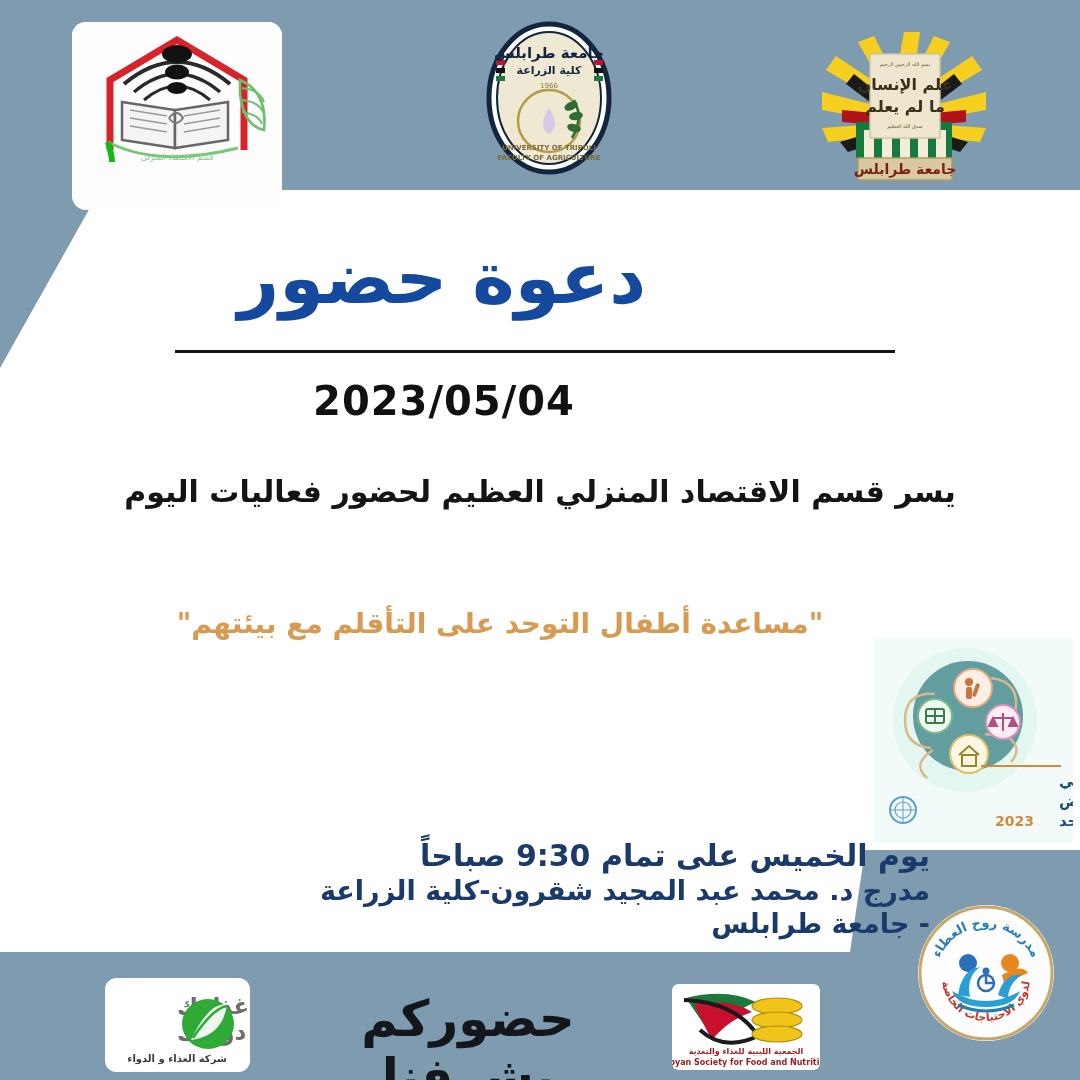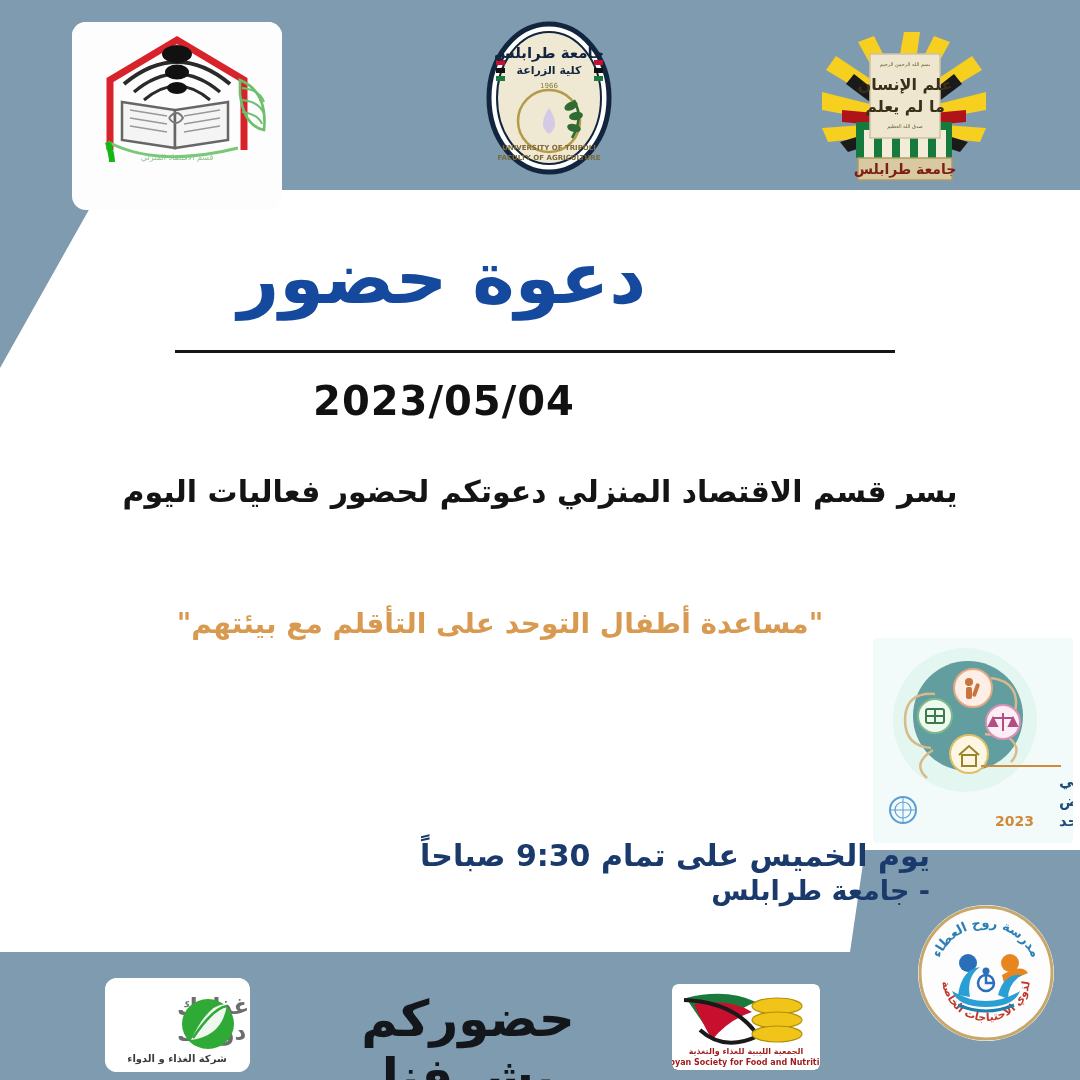--- a/index.html
+++ b/index.html
@@ -207,21 +207,21 @@
         <text x="93" y="156" font-size="14" font-weight="bold" fill="#7d1f16" text-anchor="middle" direction="rtl">جامعة طرابلس</text>
       </svg>
     </div>
   </div>
 
   <div class="headline">دعوة حضور</div>
   <div class="divider"></div>
   <div class="date-line">2023/05/04</div>
 
   <div class="body-text">
-    <div>يسر قسم الاقتصاد المنزلي دعوتكم لحضور  فعاليات اليوم</div>
+    <div>يسر قسم الاقتصاد المنزلي العظيم لحضور  فعاليات اليوم</div>
   </div>
 
   <div class="slogan">"مساعدة أطفال التوحد على التأقلم مع بيئتهم"</div>
 
   <div class="autism-card">
     <svg viewBox="0 0 200 205" width="200" height="205">
       <rect x="0" y="0" width="200" height="205" fill="#f2fbfa"></rect>
       <circle cx="92" cy="82" r="72" fill="#e3f6f0"></circle>
       <circle cx="95" cy="78" r="55" fill="#4b8d92" opacity="0.85"></circle>
 
@@ -262,20 +262,21 @@
       <text x="122" y="188" font-size="14" font-weight="bold" fill="#d08a3a" text-anchor="end">2023</text>
 
       <circle cx="30" cy="172" r="13" fill="none" stroke="#5b9ed6" stroke-width="2"></circle>
       <circle cx="30" cy="172" r="8" fill="none" stroke="#5b9ed6" stroke-width="1.2"></circle>
       <path d="M30 159 v26 M17 172 h26" stroke="#5b9ed6" stroke-width="1"></path>
     </svg>
   </div>
 
   <div class="venue">
     <div class="l1">يوم الخميس على تمام 9:30 صباحاً</div>
+    <div class="l2">مدرج د. محمد عبد المجيد شقرون-كلية الزراعة</div>
     <div class="l3">- جامعة طرابلس</div>
   </div>
 
   <div class="foot-note">حضوركم يشرفنا</div>
 
   <div class="logo logo-food">
     <svg viewBox="0 0 145 94" width="145" height="94">
       <rect x="0" y="0" width="145" height="94" rx="10" fill="#ffffff"></rect>
       <text x="72" y="36" font-size="23" font-weight="bold" fill="#6d6d6d" text-anchor="end" direction="rtl">غذاؤك</text>
       <text x="72" y="62" font-size="23" font-weight="bold" fill="#6d6d6d" text-anchor="end" direction="rtl">دواؤك</text>

